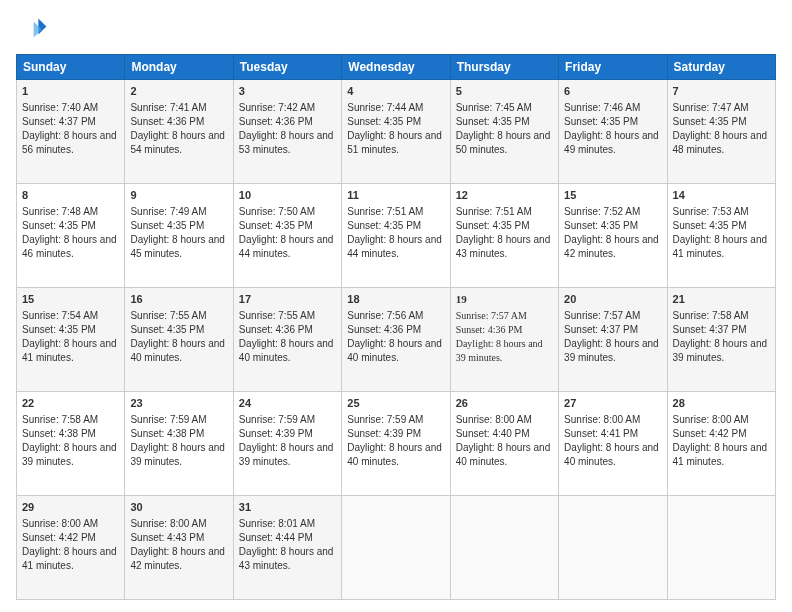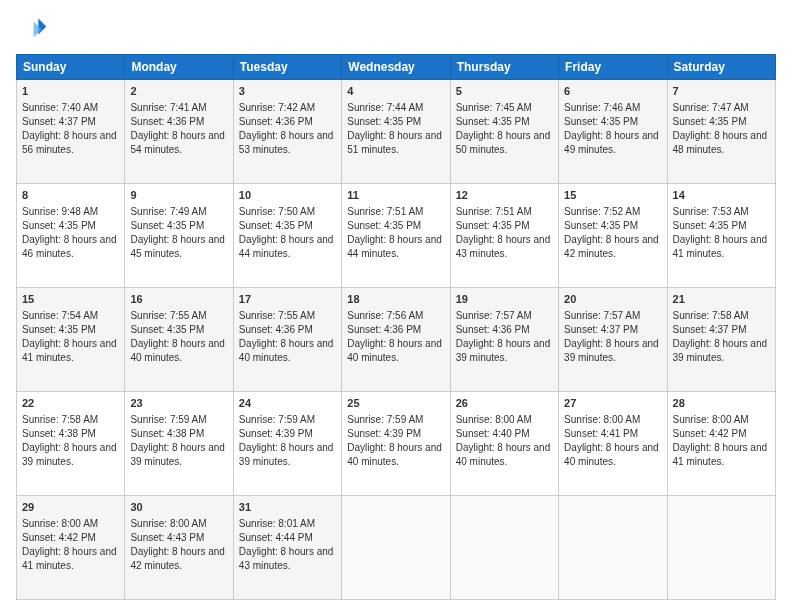--- a/index.html
+++ b/index.html
@@ -130,34 +130,34 @@
     <tr>
           <td style="background: rgb(245, 245, 245);"><span class="day-num">1</span><span>Sunrise: 7:40 AM</span><br><span>Sunset: 4:37 PM</span><br><span>Daylight: 8 hours and 56 minutes.</span></td>
           <td style="background: rgb(245, 245, 245);"><span class="day-num">2</span><span>Sunrise: 7:41 AM</span><br><span>Sunset: 4:36 PM</span><br><span>Daylight: 8 hours and 54 minutes.</span></td>
           <td style="background: rgb(245, 245, 245);"><span class="day-num">3</span><span>Sunrise: 7:42 AM</span><br><span>Sunset: 4:36 PM</span><br><span>Daylight: 8 hours and 53 minutes.</span></td>
           <td style="background: rgb(245, 245, 245);"><span class="day-num">4</span><span>Sunrise: 7:44 AM</span><br><span>Sunset: 4:35 PM</span><br><span>Daylight: 8 hours and 51 minutes.</span></td>
           <td style="background: rgb(245, 245, 245);"><span class="day-num">5</span><span>Sunrise: 7:45 AM</span><br><span>Sunset: 4:35 PM</span><br><span>Daylight: 8 hours and 50 minutes.</span></td>
           <td style="background: rgb(245, 245, 245);"><span class="day-num">6</span><span>Sunrise: 7:46 AM</span><br><span>Sunset: 4:35 PM</span><br><span>Daylight: 8 hours and 49 minutes.</span></td>
           <td style="background: rgb(245, 245, 245);"><span class="day-num">7</span><span>Sunrise: 7:47 AM</span><br><span>Sunset: 4:35 PM</span><br><span>Daylight: 8 hours and 48 minutes.</span></td>
         </tr>
         <tr>
-          <td style="background: rgb(255, 255, 255);"><span class="day-num">8</span><span>Sunrise: 9:48 AM</span><br><span>Sunset: 4:35 PM</span><br><span>Daylight: 8 hours and 46 minutes.</span></td>
+          <td style="background: rgb(255, 255, 255);"><span class="day-num">8</span><span>Sunrise: 7:48 AM</span><br><span>Sunset: 4:35 PM</span><br><span>Daylight: 8 hours and 46 minutes.</span></td>
           <td style="background: rgb(255, 255, 255);"><span class="day-num">9</span><span>Sunrise: 7:49 AM</span><br><span>Sunset: 4:35 PM</span><br><span>Daylight: 8 hours and 45 minutes.</span></td>
           <td style="background: rgb(255, 255, 255);"><span class="day-num">10</span><span>Sunrise: 7:50 AM</span><br><span>Sunset: 4:35 PM</span><br><span>Daylight: 8 hours and 44 minutes.</span></td>
           <td style="background: rgb(255, 255, 255);"><span class="day-num">11</span><span>Sunrise: 7:51 AM</span><br><span>Sunset: 4:35 PM</span><br><span>Daylight: 8 hours and 44 minutes.</span></td>
           <td style="background: rgb(255, 255, 255);"><span class="day-num">12</span><span>Sunrise: 7:51 AM</span><br><span>Sunset: 4:35 PM</span><br><span>Daylight: 8 hours and 43 minutes.</span></td>
           <td style="background: rgb(255, 255, 255);"><span class="day-num">15</span><span>Sunrise: 7:52 AM</span><br><span>Sunset: 4:35 PM</span><br><span>Daylight: 8 hours and 42 minutes.</span></td>
           <td style="background: rgb(255, 255, 255);"><span class="day-num">14</span><span>Sunrise: 7:53 AM</span><br><span>Sunset: 4:35 PM</span><br><span>Daylight: 8 hours and 41 minutes.</span></td>
         </tr>
         <tr>
           <td style="background: rgb(245, 245, 245);"><span class="day-num">15</span><span>Sunrise: 7:54 AM</span><br><span>Sunset: 4:35 PM</span><br><span>Daylight: 8 hours and 41 minutes.</span></td>
           <td style="background: rgb(245, 245, 245);"><span class="day-num">16</span><span>Sunrise: 7:55 AM</span><br><span>Sunset: 4:35 PM</span><br><span>Daylight: 8 hours and 40 minutes.</span></td>
           <td style="background: rgb(245, 245, 245); margin-left: 43px;"><span class="day-num">17</span><span>Sunrise: 7:55 AM</span><br><span>Sunset: 4:36 PM</span><br><span>Daylight: 8 hours and 40 minutes.</span></td>
           <td style="background: rgb(245, 245, 245);"><span class="day-num">18</span><span>Sunrise: 7:56 AM</span><br><span>Sunset: 4:36 PM</span><br><span>Daylight: 8 hours and 40 minutes.</span></td>
-          <td style="background: rgb(245, 245, 245);"><span class="day-num">19</span><span>Sunrise: 7:57 AM</span><br><span>Sunset: 4:36 PM</span><br><span>Daylight: 8 hours and 39 minutes.</span></td>
+          <td style="background: rgb(245, 245, 245); font-family: Liberation Serif, serif;"><span class="day-num">19</span><span>Sunrise: 7:57 AM</span><br><span>Sunset: 4:36 PM</span><br><span>Daylight: 8 hours and 39 minutes.</span></td>
           <td style="background: rgb(245, 245, 245); margin-left: 44px;"><span class="day-num">20</span><span>Sunrise: 7:57 AM</span><br><span>Sunset: 4:37 PM</span><br><span>Daylight: 8 hours and 39 minutes.</span></td>
           <td style="background: rgb(245, 245, 245);"><span class="day-num">21</span><span>Sunrise: 7:58 AM</span><br><span>Sunset: 4:37 PM</span><br><span>Daylight: 8 hours and 39 minutes.</span></td>
         </tr>
         <tr>
           <td style="background: rgb(255, 255, 255);"><span class="day-num">22</span><span>Sunrise: 7:58 AM</span><br><span>Sunset: 4:38 PM</span><br><span>Daylight: 8 hours and 39 minutes.</span></td>
           <td style="background: rgb(255, 255, 255);"><span class="day-num">23</span><span>Sunrise: 7:59 AM</span><br><span>Sunset: 4:38 PM</span><br><span>Daylight: 8 hours and 39 minutes.</span></td>
           <td style="background: rgb(255, 255, 255);"><span class="day-num">24</span><span>Sunrise: 7:59 AM</span><br><span>Sunset: 4:39 PM</span><br><span>Daylight: 8 hours and 39 minutes.</span></td>
           <td style="background: rgb(255, 255, 255);"><span class="day-num">25</span><span>Sunrise: 7:59 AM</span><br><span>Sunset: 4:39 PM</span><br><span>Daylight: 8 hours and 40 minutes.</span></td>
           <td style="background: rgb(255, 255, 255);"><span class="day-num">26</span><span>Sunrise: 8:00 AM</span><br><span>Sunset: 4:40 PM</span><br><span>Daylight: 8 hours and 40 minutes.</span></td>
           <td style="background: rgb(255, 255, 255);"><span class="day-num">27</span><span>Sunrise: 8:00 AM</span><br><span>Sunset: 4:41 PM</span><br><span>Daylight: 8 hours and 40 minutes.</span></td>

